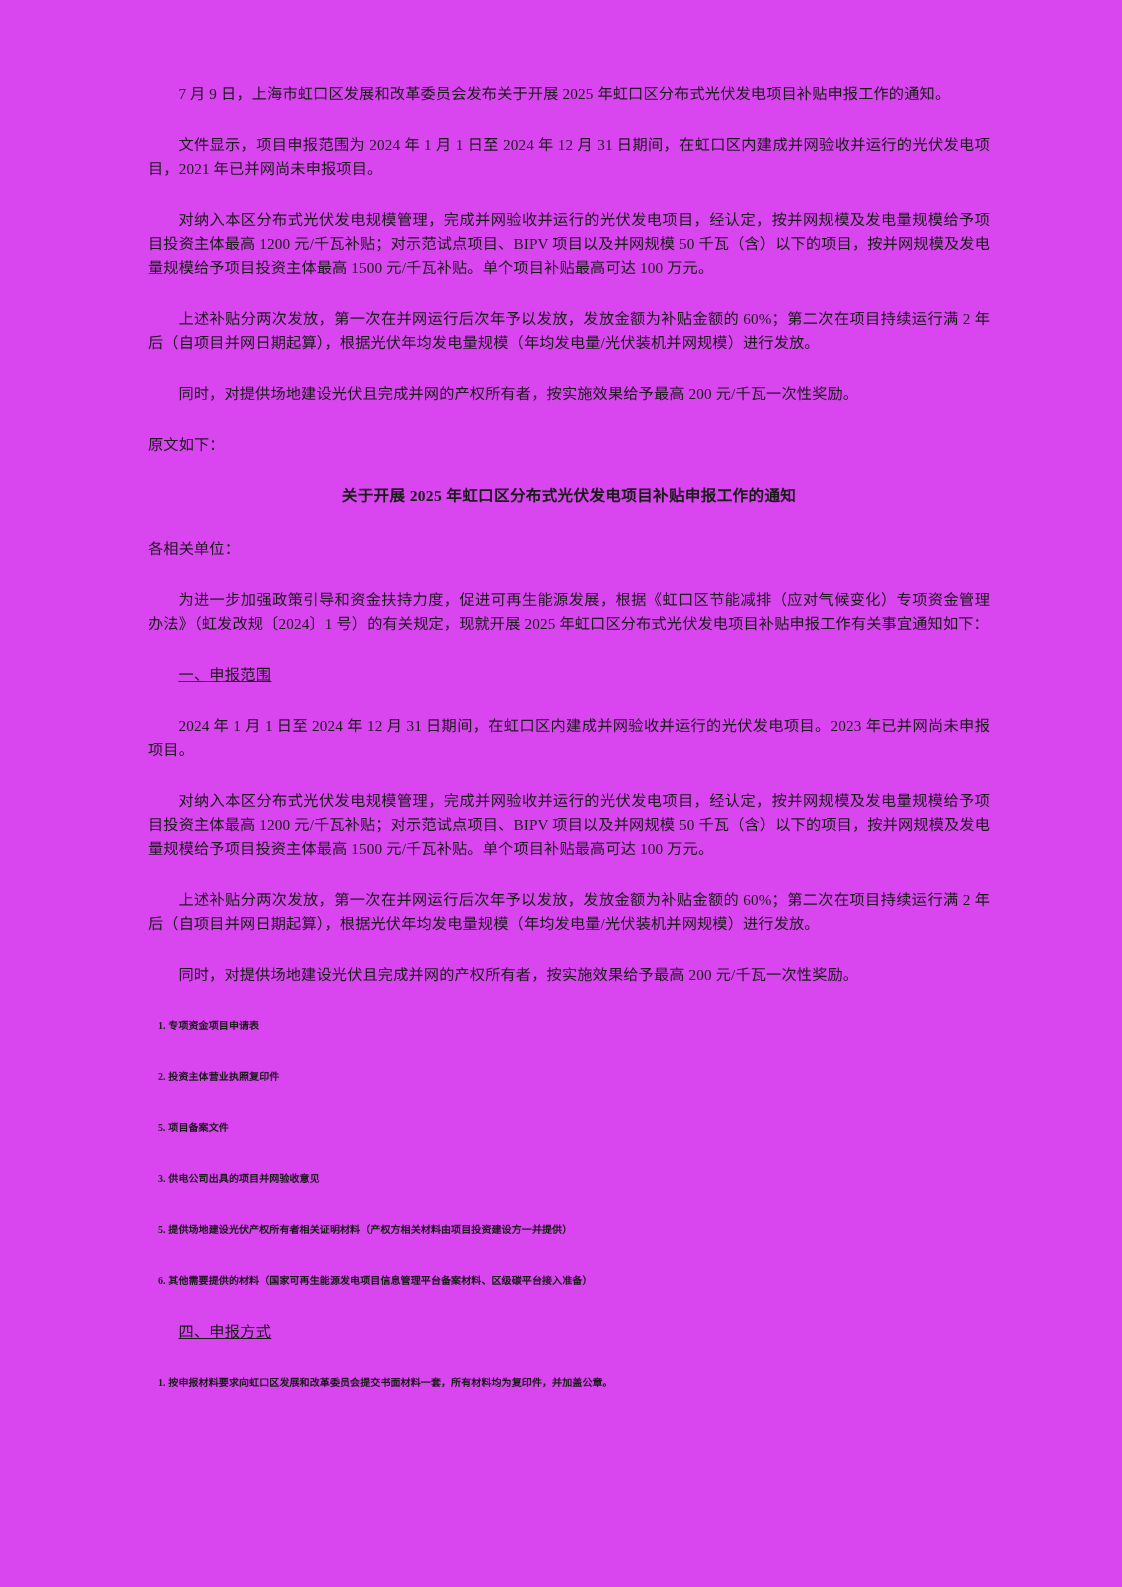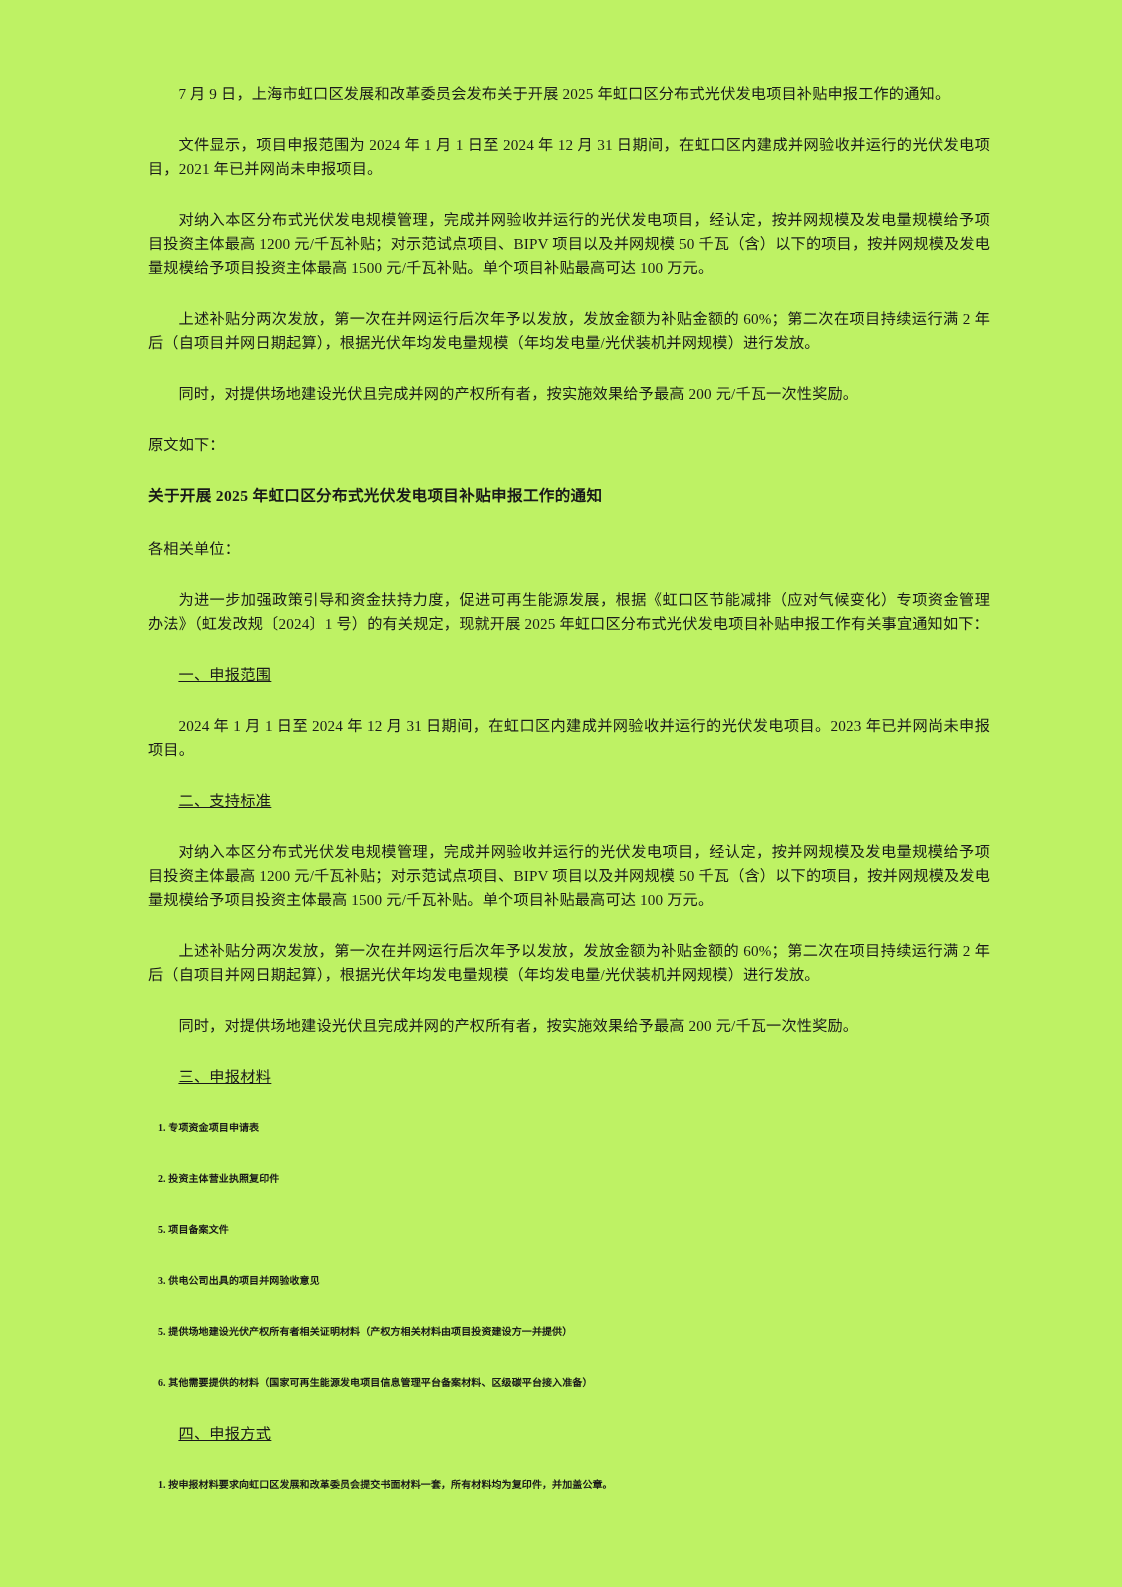--- a/index.html
+++ b/index.html
@@ -15,21 +15,21 @@
     color: #1a1a1a;
     -webkit-font-smoothing: antialiased;
     overflow: hidden;
   }
   .page {
     position: relative;
     width: 1122px;
     height: 1587px;
     box-sizing: border-box;
     padding: 82px 132px 0 148px;
-    background: #bef264;
+    background: #d946ef;
   }
   .doc-body {
     width: 842px;
   }
   p.para {
     margin: 0 0 27px 0;
     font-size: 15.2px;
     line-height: 24px;
     text-align: justify;
     text-justify: inter-ideograph;
@@ -39,20 +39,21 @@
   }
   p.para.no-indent {
     text-indent: 0;
     margin-top: 24px;
   }
   h1.doc-title {
     margin: 13px 0 29px 0;
     font-size: 15.6px;
     line-height: 24px;
     font-weight: bold;
+    text-align: center;
     text-indent: 0;
     letter-spacing: 0.02em;
   }
   p.section-head {
     margin: 0 0 27px 0;
     font-size: 15.2px;
     line-height: 24px;
     text-indent: 2em;
     letter-spacing: 0.02em;
     text-decoration: underline;
@@ -91,26 +92,24 @@
 
     <h1 class="doc-title">关于开展 2025 年虹口区分布式光伏发电项目补贴申报工作的通知</h1>
 
     <p class="salutation">各相关单位：</p>
 
     <p class="para">为进一步加强政策引导和资金扶持力度，促进可再生能源发展，根据《虹口区节能减排（应对气候变化）专项资金管理办法》（虹发改规〔2024〕1 号）的有关规定，现就开展 2025 年虹口区分布式光伏发电项目补贴申报工作有关事宜通知如下：</p>
 
     <p class="section-head">一、申报范围</p>
     <p class="para">2024 年 1 月 1 日至 2024 年 12 月 31 日期间，在虹口区内建成并网验收并运行的光伏发电项目。2023 年已并网尚未申报项目。</p>
 
-    <p class="section-head">二、支持标准</p>
     <p class="para">对纳入本区分布式光伏发电规模管理，完成并网验收并运行的光伏发电项目，经认定，按并网规模及发电量规模给予项目投资主体最高 1200 元/千瓦补贴；对示范试点项目、BIPV 项目以及并网规模 50 千瓦（含）以下的项目，按并网规模及发电量规模给予项目投资主体最高 1500 元/千瓦补贴。单个项目补贴最高可达 100 万元。</p>
     <p class="para">上述补贴分两次发放，第一次在并网运行后次年予以发放，发放金额为补贴金额的 60%；第二次在项目持续运行满 2 年后（自项目并网日期起算），根据光伏年均发电量规模（年均发电量/光伏装机并网规模）进行发放。</p>
     <p class="para">同时，对提供场地建设光伏且完成并网的产权所有者，按实施效果给予最高 200 元/千瓦一次性奖励。</p>
 
-    <p class="section-head">三、申报材料</p>
     <p class="list-item">1. 专项资金项目申请表</p>
     <p class="list-item">2. 投资主体营业执照复印件</p>
     <p class="list-item">5. 项目备案文件</p>
     <p class="list-item">3. 供电公司出具的项目并网验收意见</p>
     <p class="list-item">5. 提供场地建设光伏产权所有者相关证明材料（产权方相关材料由项目投资建设方一并提供）</p>
     <p class="list-item">6. 其他需要提供的材料（国家可再生能源发电项目信息管理平台备案材料、区级碳平台接入准备）</p>
 
     <p class="section-head">四、申报方式</p>
     <p class="list-item">1. 按申报材料要求向虹口区发展和改革委员会提交书面材料一套，所有材料均为复印件，并加盖公章。</p>
 

